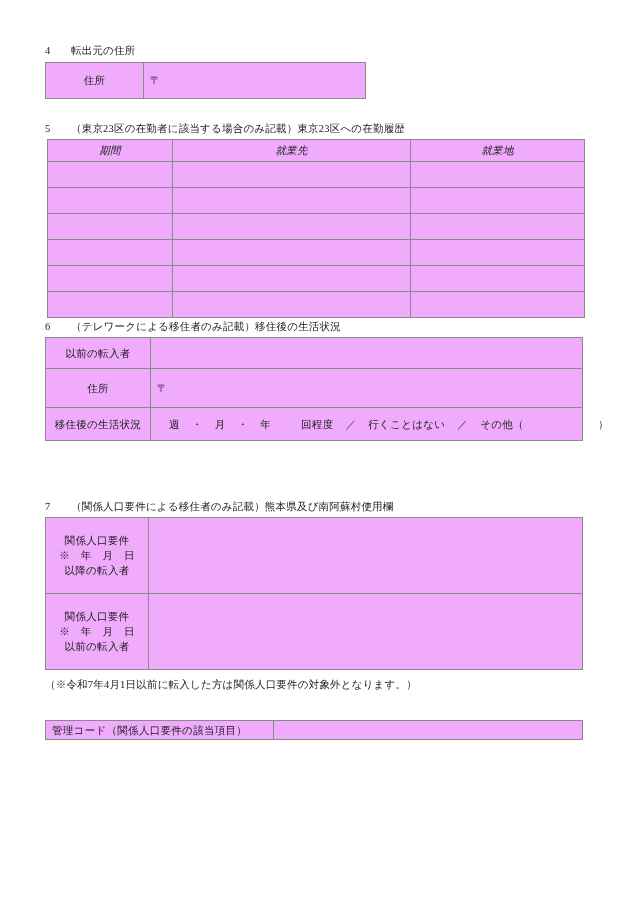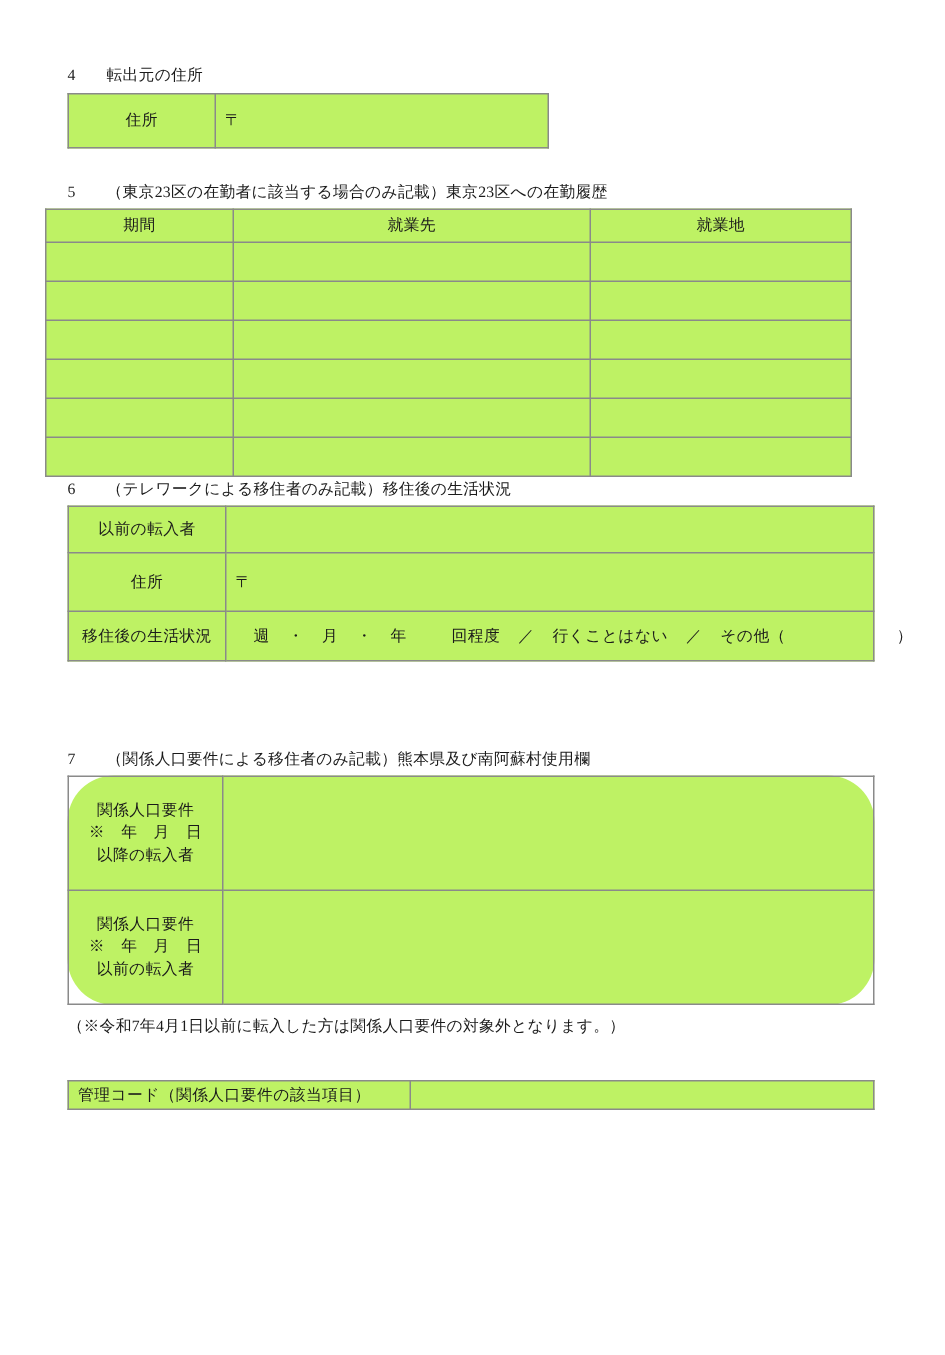--- a/index.html
+++ b/index.html
@@ -32,21 +32,21 @@
     white-space: nowrap;
     letter-spacing: 0.2px;
   }
   .sec-heading .num {
     display: inline-block;
     width: 26px;
   }
   table.form {
     border-collapse: collapse;
     table-layout: fixed;
-    background: #bef264;
+    background: #f0abfc;
   }
   table.form td {
     border: 1px solid #8a8a8a;
     font-size: 10.5px;
     line-height: 15px;
     padding: 0 6px;
     vertical-align: middle;
     letter-spacing: 0.3px;
   }
   td.label-c {
@@ -106,21 +106,21 @@
         </td>
       </tr>
     </tbody>
   </table>
 
   <div class="section" style="left:45px; top:122px;">
     <div class="sec-heading">
       <span class="num">5</span><span>（東京23区の在勤者に該当する場合のみ記載）東京23区への在勤履歴</span>
     </div>
   </div>
-  <table class="form" style="position:absolute; left:30px; top:139px; width:537px;">
+  <table class="form" style="position:absolute; left:47px; top:139px; width:537px;font-style:italic;">
     <colgroup>
         <col style="width:125px">
         <col style="width:238px">
         <col style="width:174px">
       </colgroup>
     <tbody>
       <tr>
         <td class="label-c" style="height:21px;">期間</td>
         <td class="label-c">就業先</td>
         <td class="label-c">就業地</td>
@@ -188,21 +188,21 @@
         </td>
       </tr>
     </tbody>
   </table>
 
   <div class="section" style="left:45px; top:500px;">
     <div class="sec-heading">
       <span class="num">7</span><span>（関係人口要件による移住者のみ記載）熊本県及び南阿蘇村使用欄</span>
     </div>
   </div>
-  <table class="form" style="position:absolute; left:45px; top:517px; width:537px;border-radius:31px;">
+  <table class="form" style="position:absolute; left:45px; top:517px; width:537px;">
     <colgroup>
         <col style="width:103px">
         <col style="width:434px">
       </colgroup>
     <tbody>
       <tr>
         <td class="label-c" style="height:75px;">
           <div class="multi-label">
             <div>関係人口要件</div>
             <div>※　年　月　日</div>

